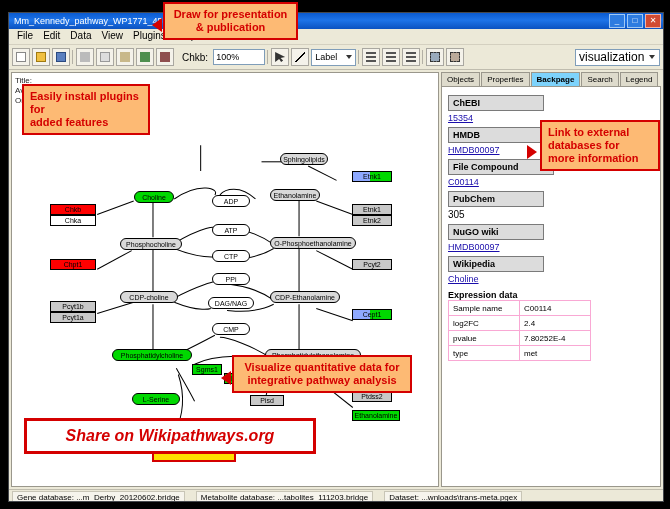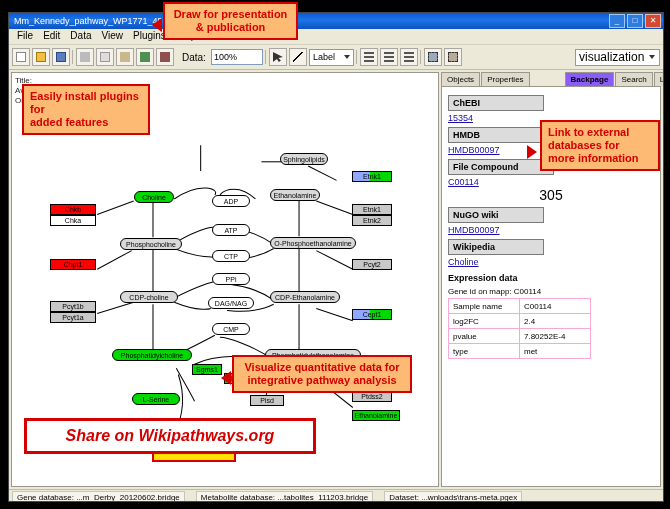--- a/index.html
+++ b/index.html
@@ -92,31 +92,31 @@
   .gene.grey{background:#c8c8c8;}
   .gene.white{background:#fff;}
   .gene.split{background:linear-gradient(to right,#8ea9ff 0 45%,#00d800 45% 100%);}
   .v{width:1px;}
   svg.wires{position:absolute;left:0;top:0;width:100%;height:100%;pointer-events:none;}
   
   .tabrow{display:flex;font-size:8px;border-bottom:1px solid #9a978c;background:#ece9d8;}
   .tab{
     padding:2px 5px;border:1px solid #9a978c;border-bottom:none;background:#dedbcc;margin-right:1px;
   }
-  .tab.active{background:#8b5cf6;font-weight:bold;margin-left:34px;}
+  .tab.active{background:#7dd3fc;font-weight:bold;}
   .sidepanel{
     flex:1;background:#fff;border:1px solid #9a978c;border-top:none;overflow:hidden;
     padding:4px 6px;font-size:9px;
   }
   .secthead{
     border:1px solid #7a7a7a;background:#dcdcdc;font-weight:bold;font-size:9px;
     padding:2px 4px;margin:4px 0 2px;width:86px;
   }
   .link{color:#1a0dab;text-decoration:underline;font-size:9px;}
-  .plain{font-size:14px;text-align:center;}
+  .plain{font-size:10px;}
   .exp{font-weight:bold;font-size:9px;margin-top:6px;}
   .geneid{font-size:8px;margin:4px 0 2px;}
   table.dt{border-collapse:collapse;font-size:8px;}
   table.dt td{border:1px solid #f9a8d4;padding:1px 4px;height:12px;}
   table.dt td.k{width:62px;}
   table.dt td.v{width:62px;}
   
   .statusbar{
     height:14px;background:#ece9d8;border-top:1px solid #bfbcae;
     display:flex;align-items:center;font-size:8px;padding:0 3px;
@@ -182,21 +182,21 @@
       </span>
     <span class="tb">
         <i style="background:#c8b88a"></i>
       </span>
     <span class="tb">
         <i style="background:#4f8f4f"></i>
       </span>
     <span class="tb">
         <i style="background:#8f4f4f"></i>
       </span>
-    <span class="zoomlbl">Data:</span>
+    <span class="zoomlbl">Chkb:</span>
     <span class="zoombox">100%</span>
     <span class="tb sep"></span>
     <span class="tb">
         <i style="background:#333;clip-path:polygon(0 0,0 100%,40% 70%,60% 100%,80% 85%,55% 60%,100% 50%)"></i>
       </span>
     <span class="tb">
         <i style="background:linear-gradient(135deg,transparent 45%,#000 45% 55%,transparent 55%)"></i>
       </span>
     <span class="lblsel">Label</span>
     <span class="tb sep"></span>
@@ -393,30 +393,30 @@
 
         <div class="secthead">ChEBI</div>
         <div class="link">15354</div>
 
         <div class="secthead">HMDB</div>
         <div class="link">HMDB00097</div>
 
         <div class="secthead" style="width:96px">File Compound</div>
         <div class="link">C00114</div>
 
+        <div class="secthead">PubChem</div>
         <div class="plain">305</div>
 
         <div class="secthead">NuGO wiki</div>
         <div class="link">HMDB00097</div>
 
         <div class="secthead">Wikipedia</div>
         <div class="link">Choline</div>
 
         <div class="exp">Expression data</div>
-        <div class="geneid">Gene id on mapp: C00114</div>
 
         <table class="dt">
           <tbody>
               <tr>
             <td class="k">Sample name</td>
             <td class="v">C00114</td>
           </tr>
           <tr>
             <td class="k">log2FC</td>
             <td class="v">2.4</td>

